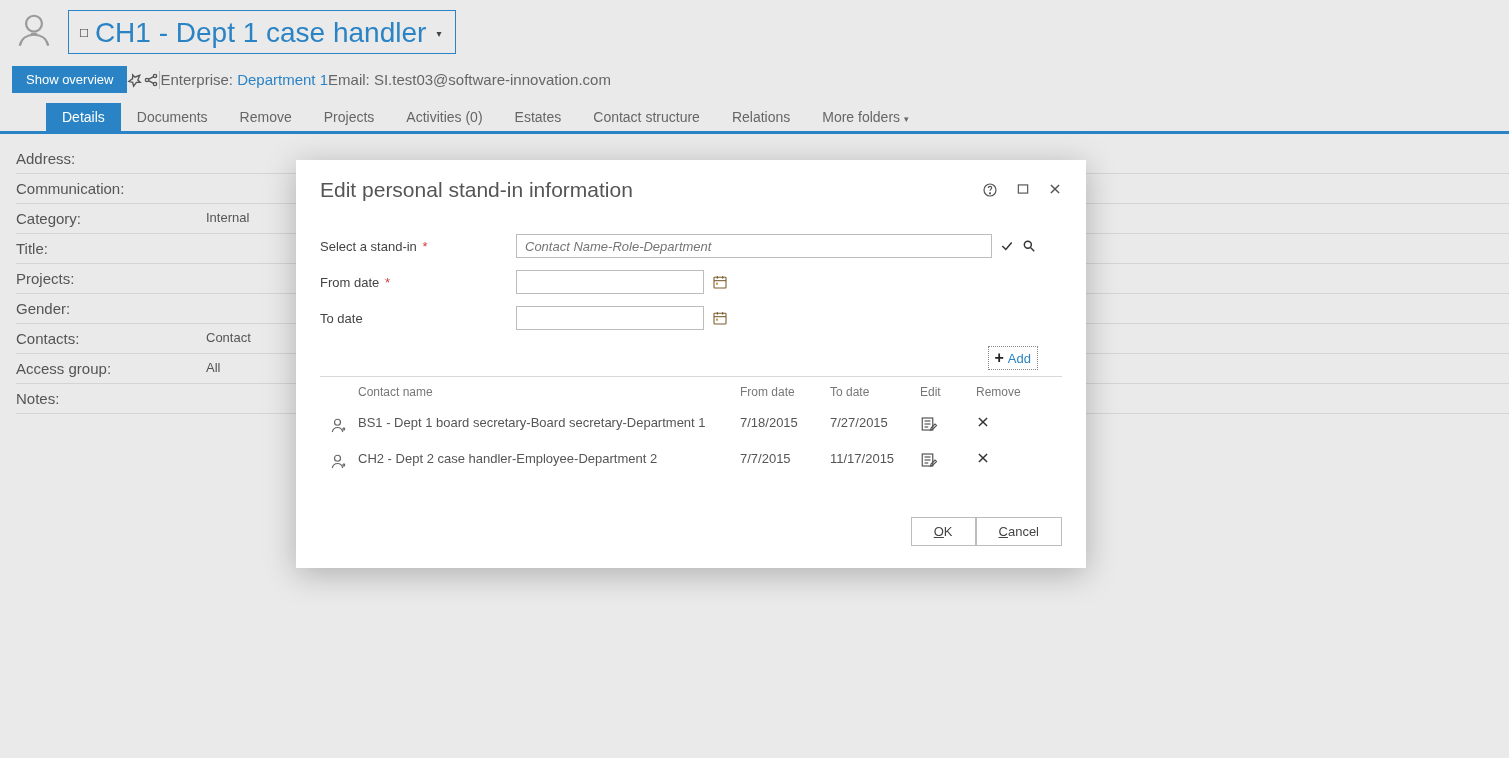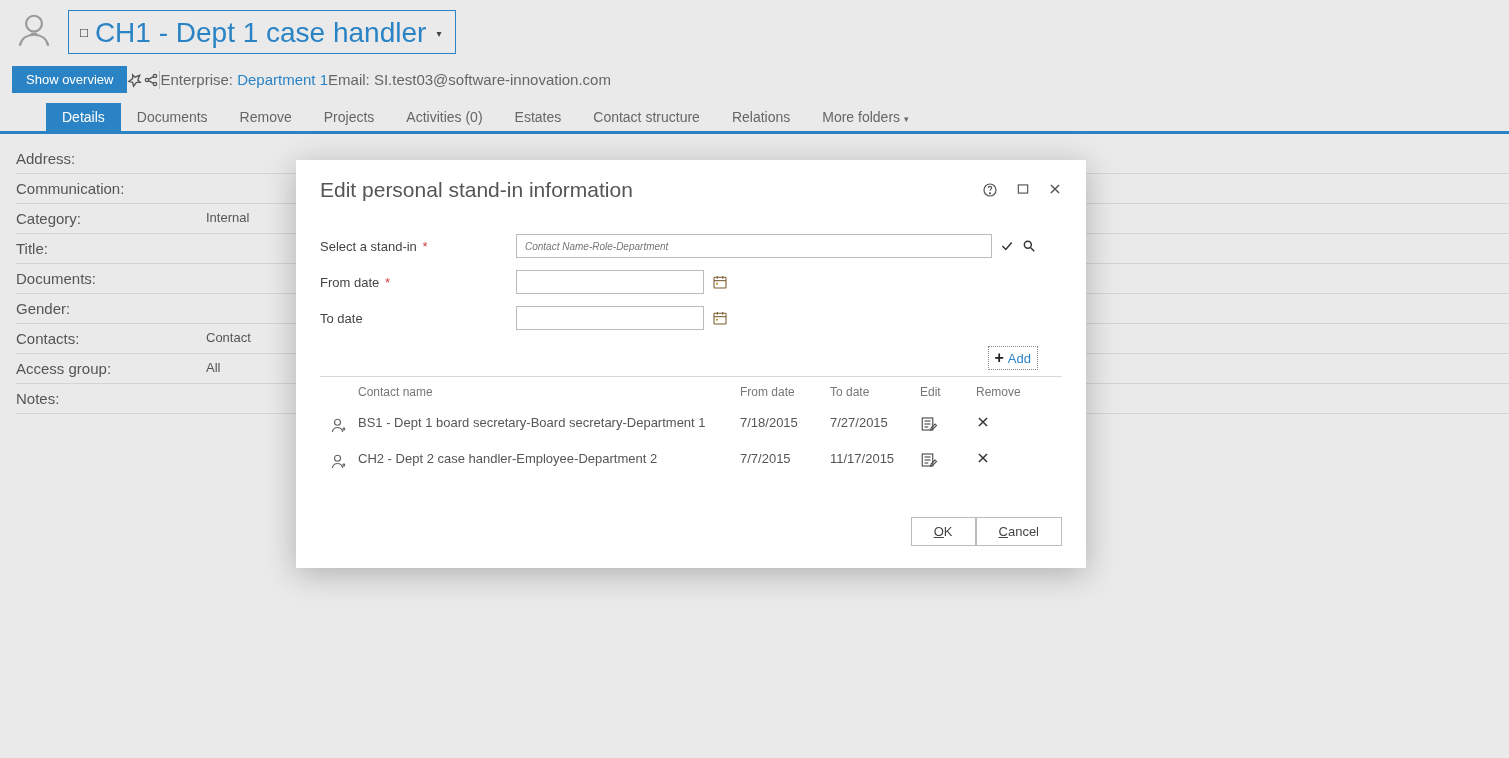--- a/index.html
+++ b/index.html
@@ -68,21 +68,21 @@
     padding: 18px 24px 6px 24px;
   }
   .modal-title { font-size: 21px; font-weight: 300; color: #555; }
   .modal-header .icons { display: flex; gap: 18px; color: #555; }
   .modal-body { padding: 26px 24px 0 24px; flex: 1; display: flex; flex-direction: column; }
   .form-row { display: flex; align-items: center; margin-bottom: 12px; }
   .form-row .flabel { width: 196px; color: #444; font-size: 13px; }
   .form-row .req { color: #d04040; margin-left: 2px; }
   .form-row input[type="text"] {
     border: 1px solid #bcbcbc; height: 24px; padding: 2px 8px;
-    font-size: 10px; font-family: inherit;
+    font-size: 13px; font-family: inherit;
   }
   .standin-input { width: 476px; font-style: italic; color: #888; }
   .date-input { width: 188px; }
   .check-icon, .search-icon, .cal-icon { color: #555; margin-left: 8px; cursor: pointer; display: inline-flex; }
   .add-row { display: flex; justify-content: flex-end; padding: 4px 24px 2px 0; }
   .add-btn { border: 1px dotted #888; padding: 2px 6px; display: inline-flex; align-items: center; gap: 4px; color: #2a83c4; font-size: 13px; cursor: pointer; }
   .add-btn .plus { color: #222; font-size: 16px; font-weight: bold; }
 
   .table { border-top: 1px solid #d8d8d8; margin-top: 4px; }
   .trow { display: flex; align-items: flex-start; padding: 8px 0; font-size: 13px; color: #555; }
@@ -178,21 +178,21 @@
     </div>
   <div class="detail-row">
       <div class="lbl">Category:</div>
       <div class="val">Internal</div>
     </div>
   <div class="detail-row">
       <div class="lbl">Title:</div>
       <div class="val"></div>
     </div>
   <div class="detail-row">
-      <div class="lbl">Documents:</div>
+      <div class="lbl">Projects:</div>
       <div class="val"></div>
     </div>
   <div class="detail-row">
       <div class="lbl">Gender:</div>
       <div class="val"></div>
     </div>
   <div class="detail-row">
       <div class="lbl">Contacts:</div>
       <div class="val">Contact</div>
     </div>

